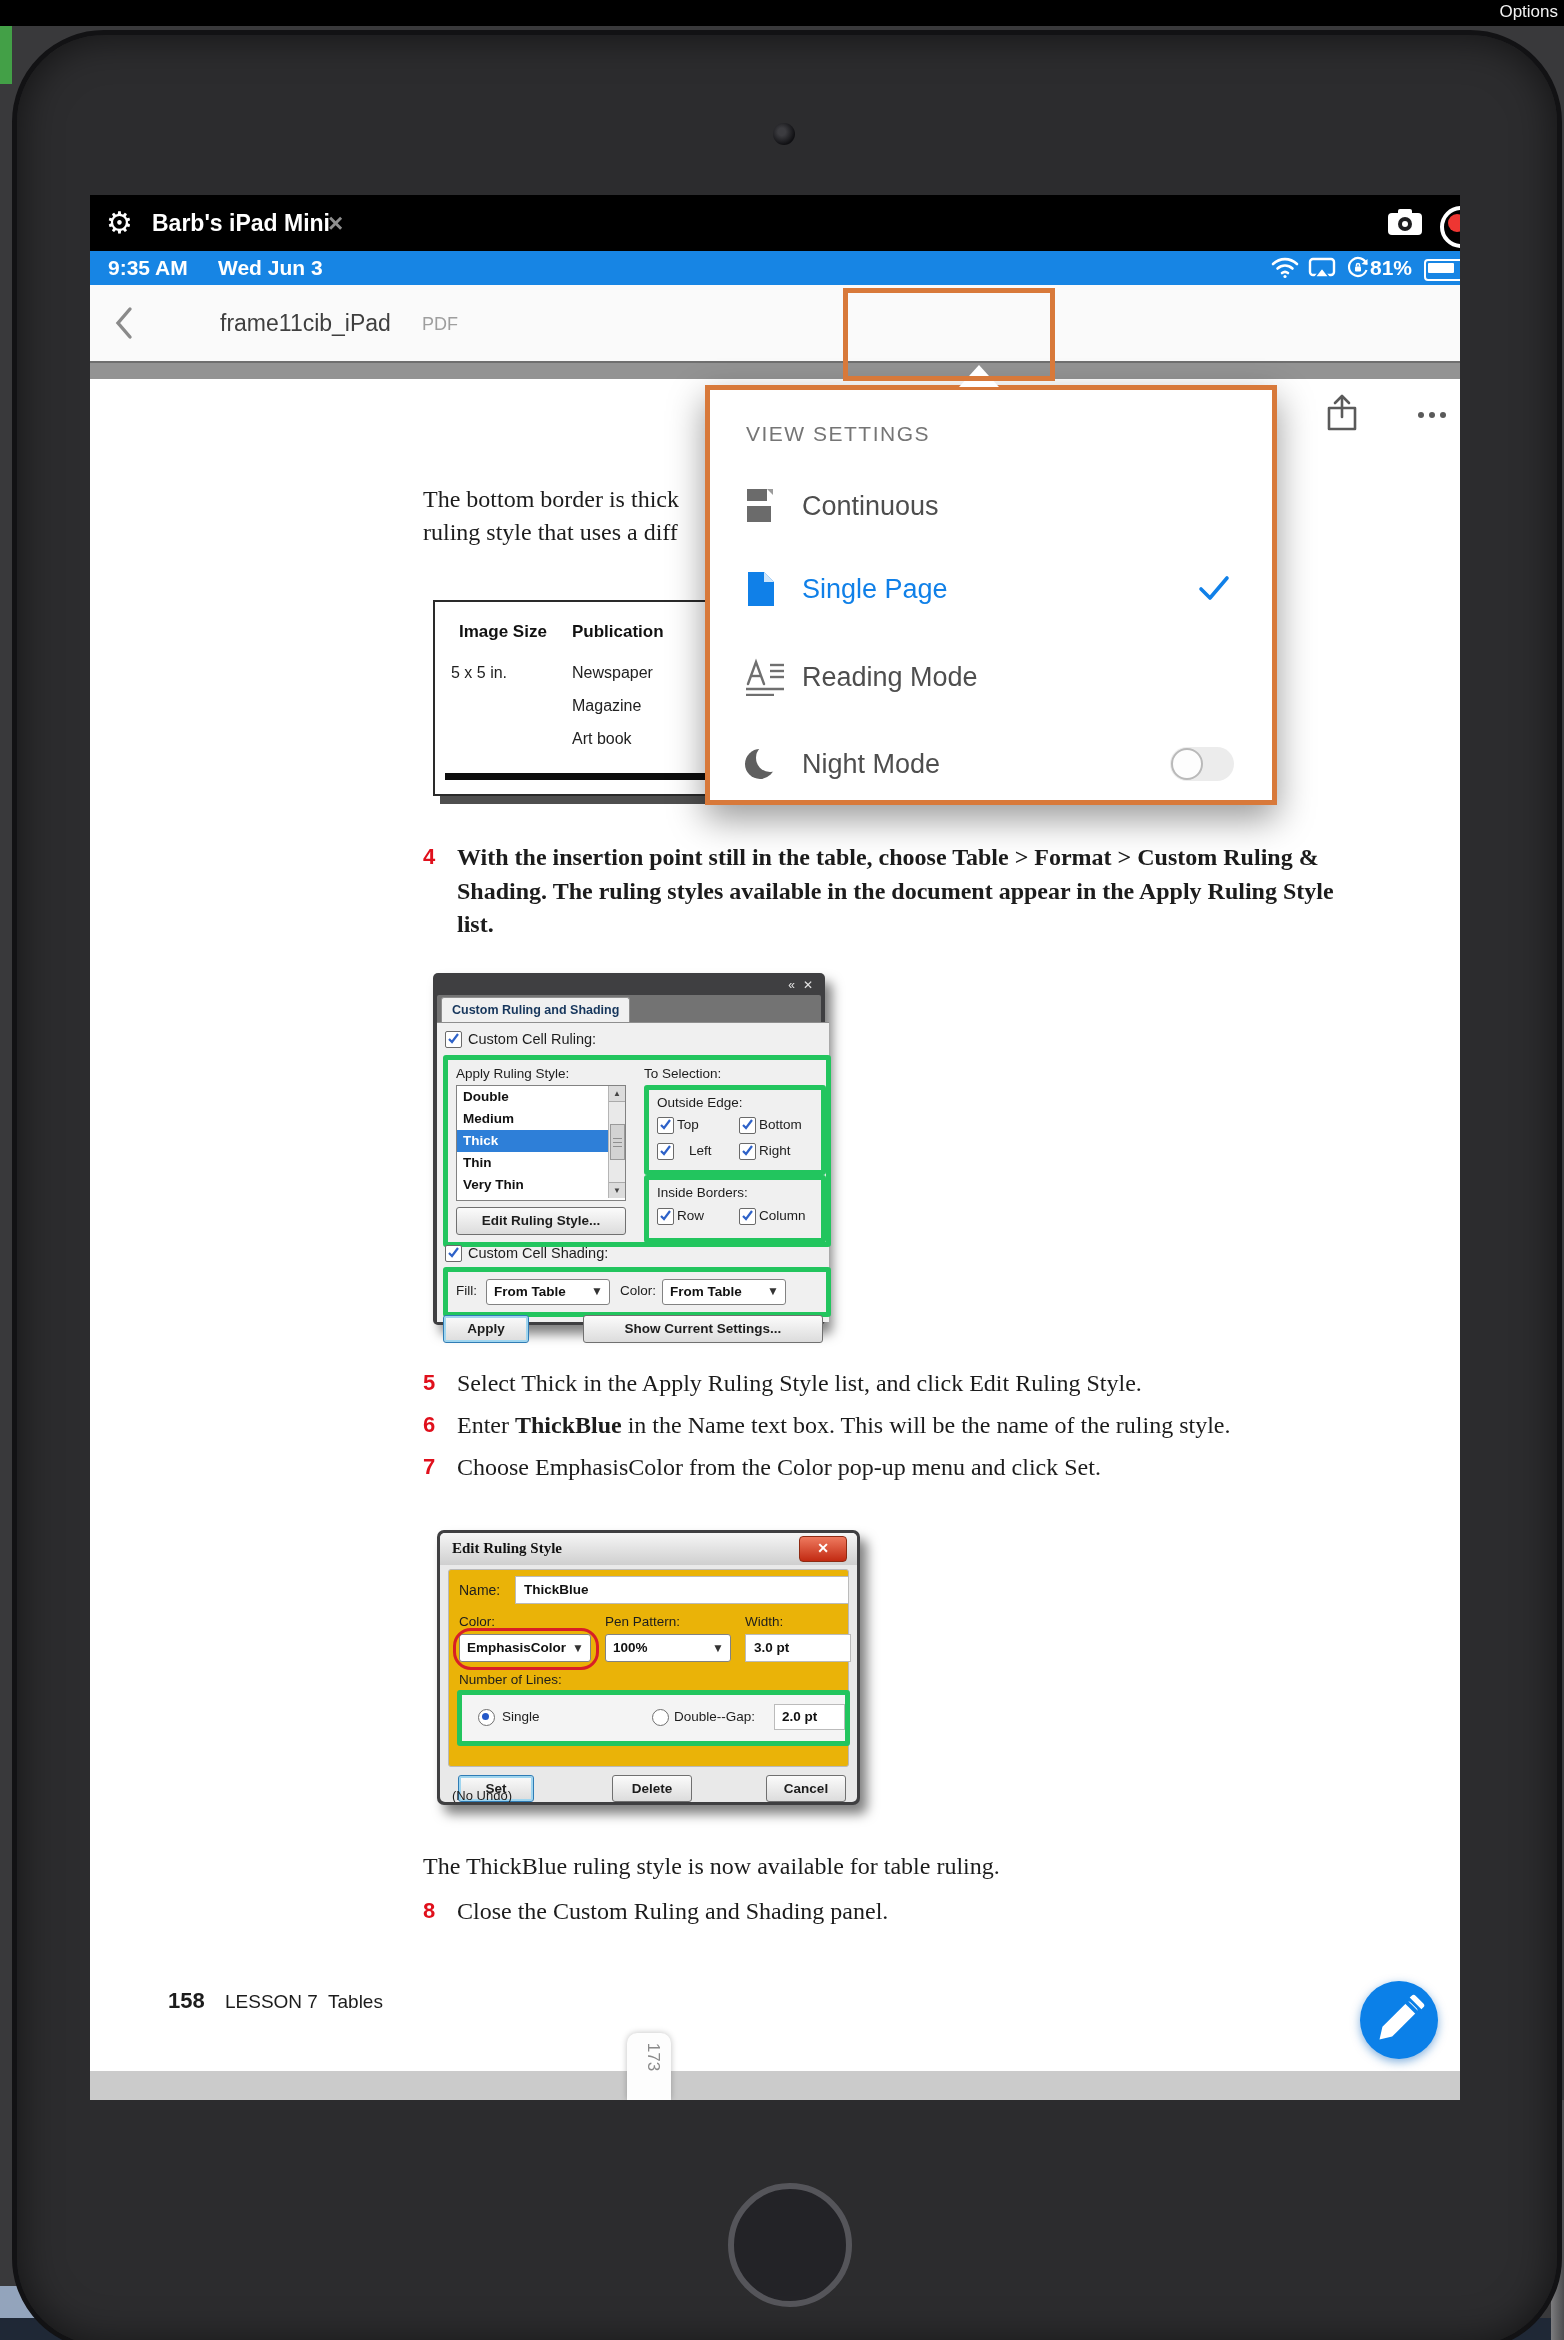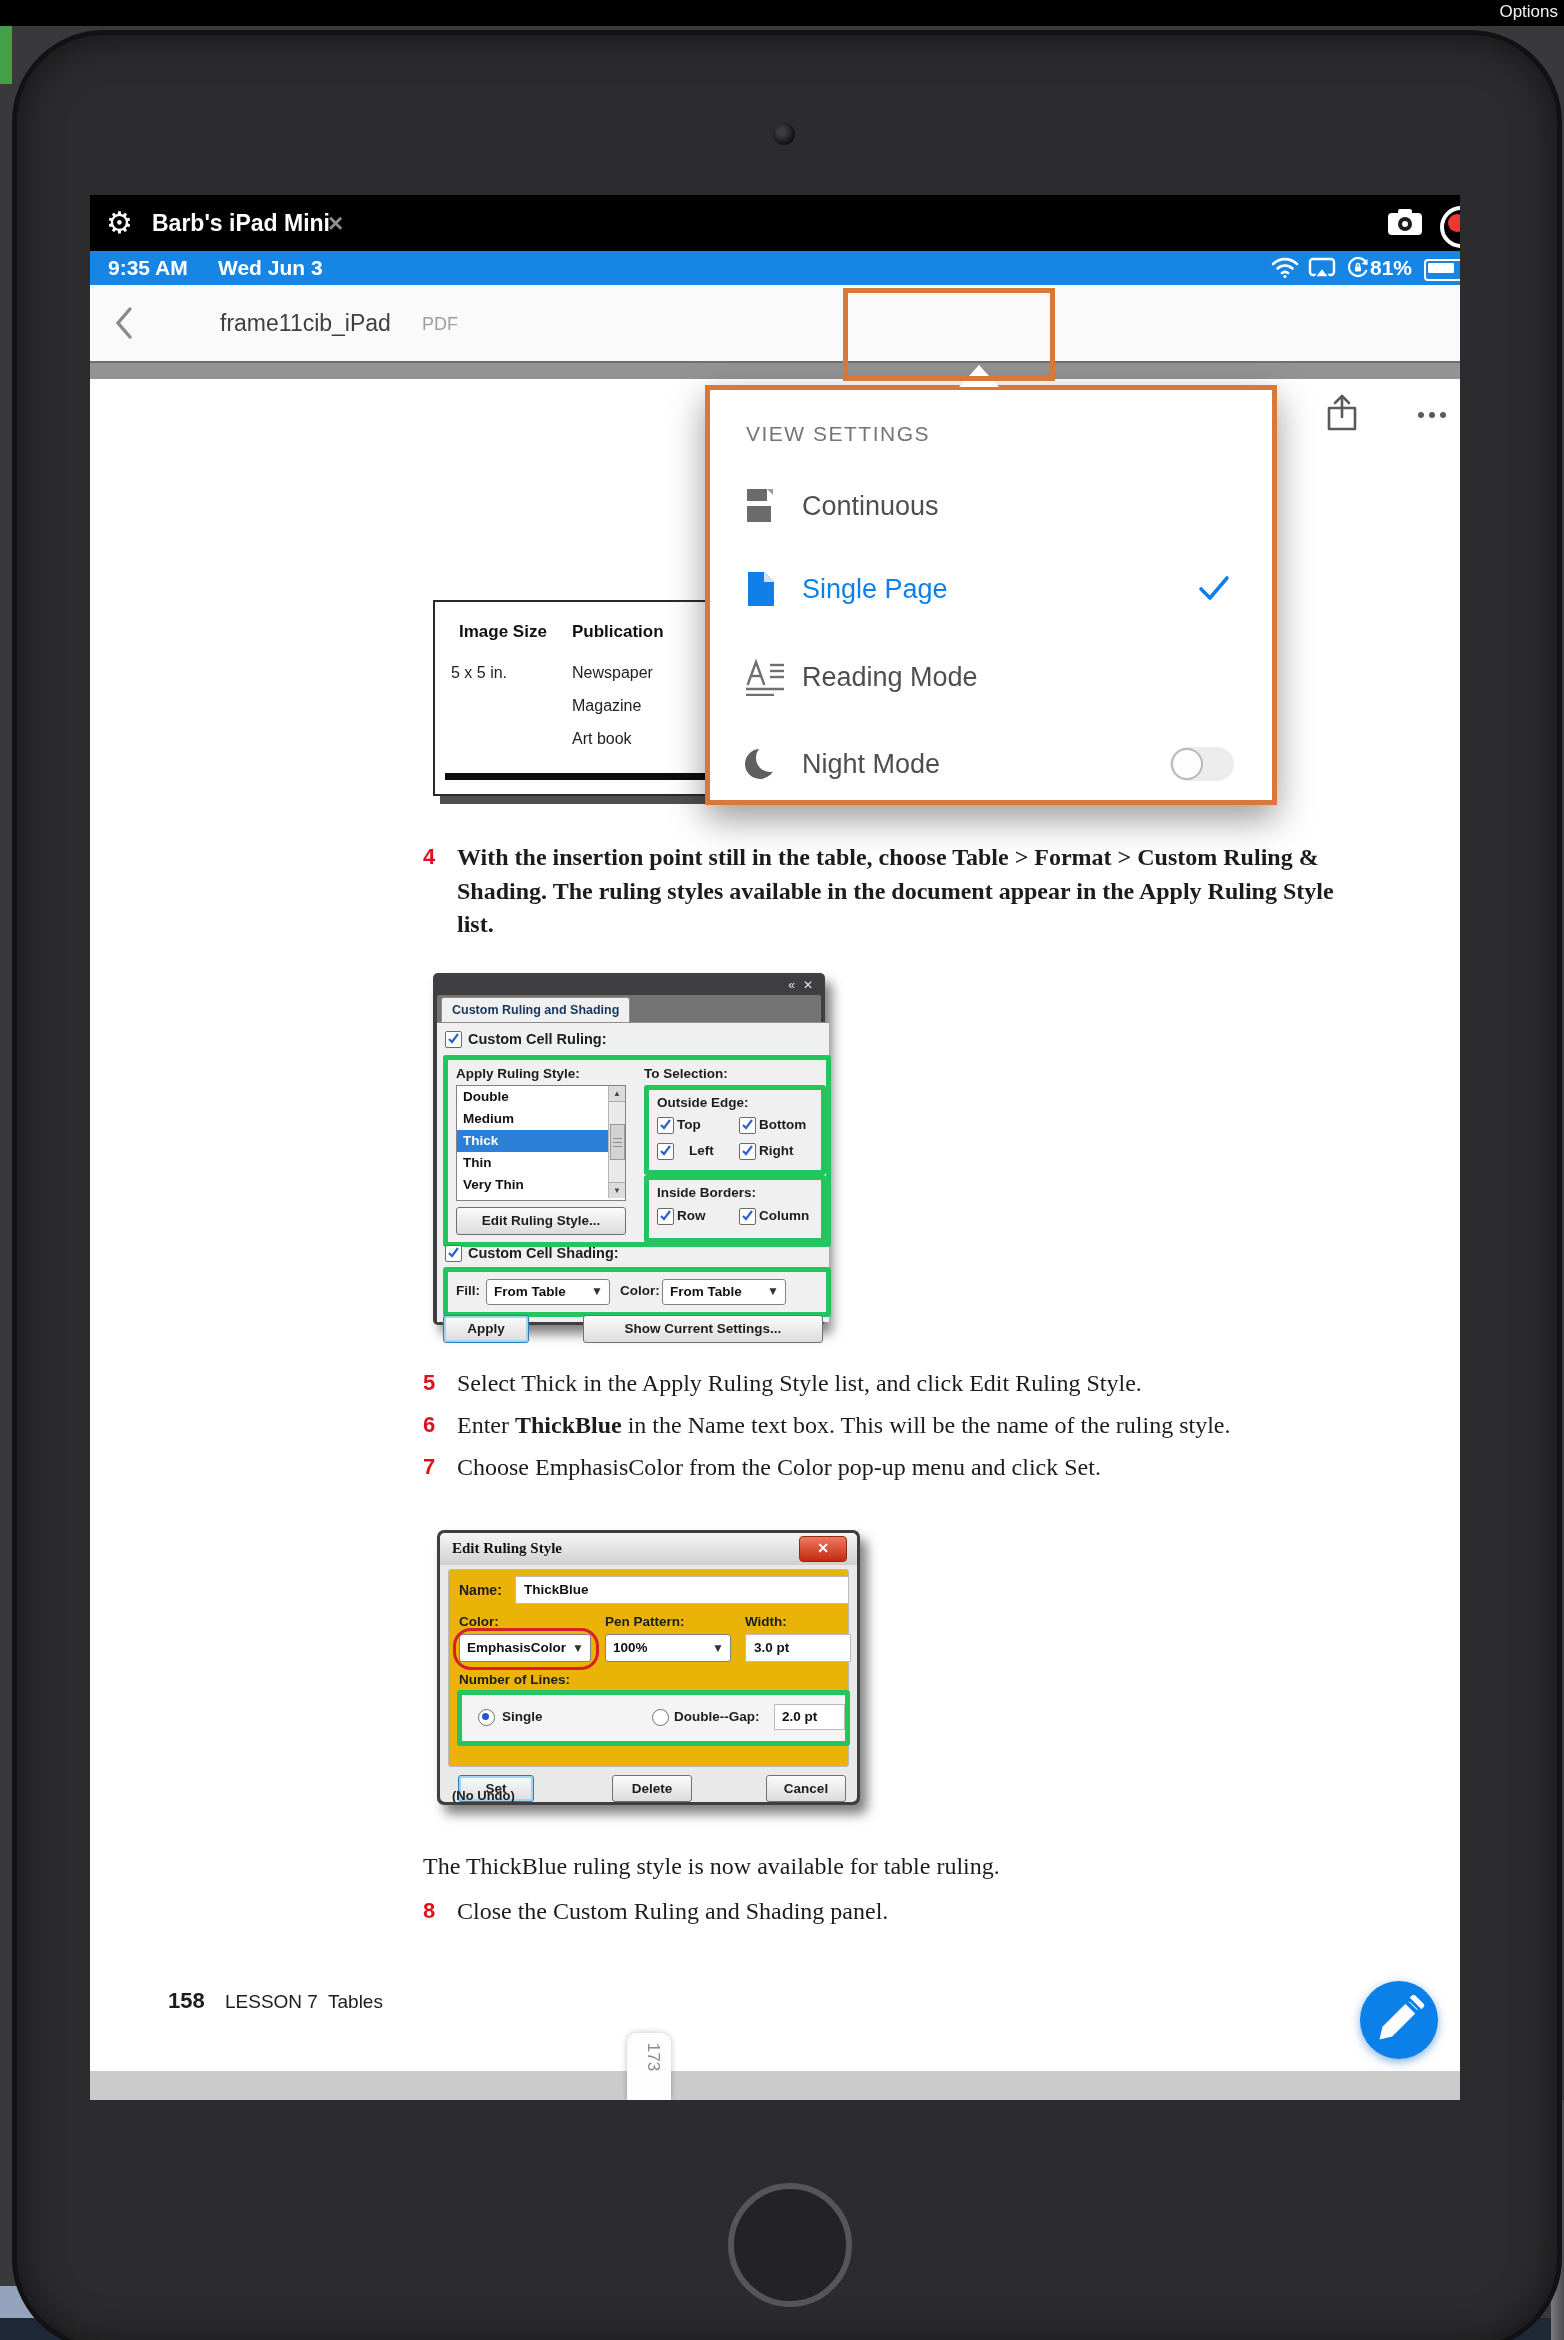--- a/index.html
+++ b/index.html
@@ -71,21 +71,21 @@
   .fig-table{left:343px;top:405px;width:442px;height:192px;background:#fff;border:2px solid #2a2a2a;
              box-shadow:7px 8px 0 rgba(35,35,35,.8);}
   .ft{font-family:"Liberation Sans",sans-serif;color:#111;}
   .ft-h{font-weight:bold;font-size:17px;}
   .ft-v{font-size:16px;color:#222;}
   .ft-rule{position:absolute;left:10px;right:10px;bottom:14px;height:7px;background:#0d0d0d;}
   
   .win{background:#3f3f41;box-shadow:7px 9px 12px rgba(0,0,0,.5);box-sizing:border-box;padding:4px;}
   .win-titlebar{position:relative;height:18px;color:#e3e3e3;font-size:12px;}
   .win-body{position:relative;background:#f0f0f0;font-family:"Liberation Sans",sans-serif;}
-  .dlg-label{font-weight:bold;font-size:13.5px;color:#1d1d1d;}
+  .dlg-label{font-weight:normal;font-size:13.5px;color:#1d1d1d;}
   .groupbox{position:absolute;border:5px solid #22c55e;border-radius:3px;}
   .cb{position:absolute;width:15px;height:15px;background:#fff;border:1px solid #6a6a6a;border-radius:2px;}
   .cb svg{position:absolute;left:1px;top:0px;}
   .wbtn{position:absolute;background:linear-gradient(#fbfbfb,#dcdcdc);border:1px solid #707070;
         border-radius:3px;font-weight:bold;font-size:13.5px;color:#1d1d1d;text-align:center;}
   .wbtn.focus{border:1px solid #2f7cb5;box-shadow:0 0 0 2px #9fd5ef inset;}
   .dd{position:absolute;background:#fff;border:1px solid #828282;border-radius:3px;
       font-weight:bold;font-size:13.5px;color:#111;}
   .dd .cv{position:absolute;left:7px;top:4px;}
   .dd .car{position:absolute;right:6px;top:4px;color:#333;font-size:12px;}
@@ -225,20 +225,24 @@
           <svg width="40" height="40" viewBox="0 0 40 40" fill="#5a5a5a">
             <circle cx="9" cy="22" r="3"></circle>
               <circle cx="20" cy="22" r="3"></circle>
               <circle cx="31" cy="22" r="3"></circle>
           </svg>
         </div>
       </div>
 
       <div class="abs strip"></div>
 
+      <div class="abs doc intro">
+        <div>The bottom border is thick</div>
+        <div>ruling style that uses a diff</div>
+      </div>
 
       <div class="abs fig-table ft">
         <div class="abs ft-h" style="left:24px;top:20px;">Image Size</div>
         <div class="abs ft-h" style="left:137px;top:20px;">Publication</div>
         <div class="abs ft-v" style="left:16px;top:62px;">5 x 5 in.</div>
         <div class="abs ft-v" style="left:137px;top:62px;">Newspaper</div>
         <div class="abs ft-v" style="left:137px;top:95px;">Magazine</div>
         <div class="abs ft-v" style="left:137px;top:128px;">Art book</div>
         <div class="ft-rule"></div>
       </div>

